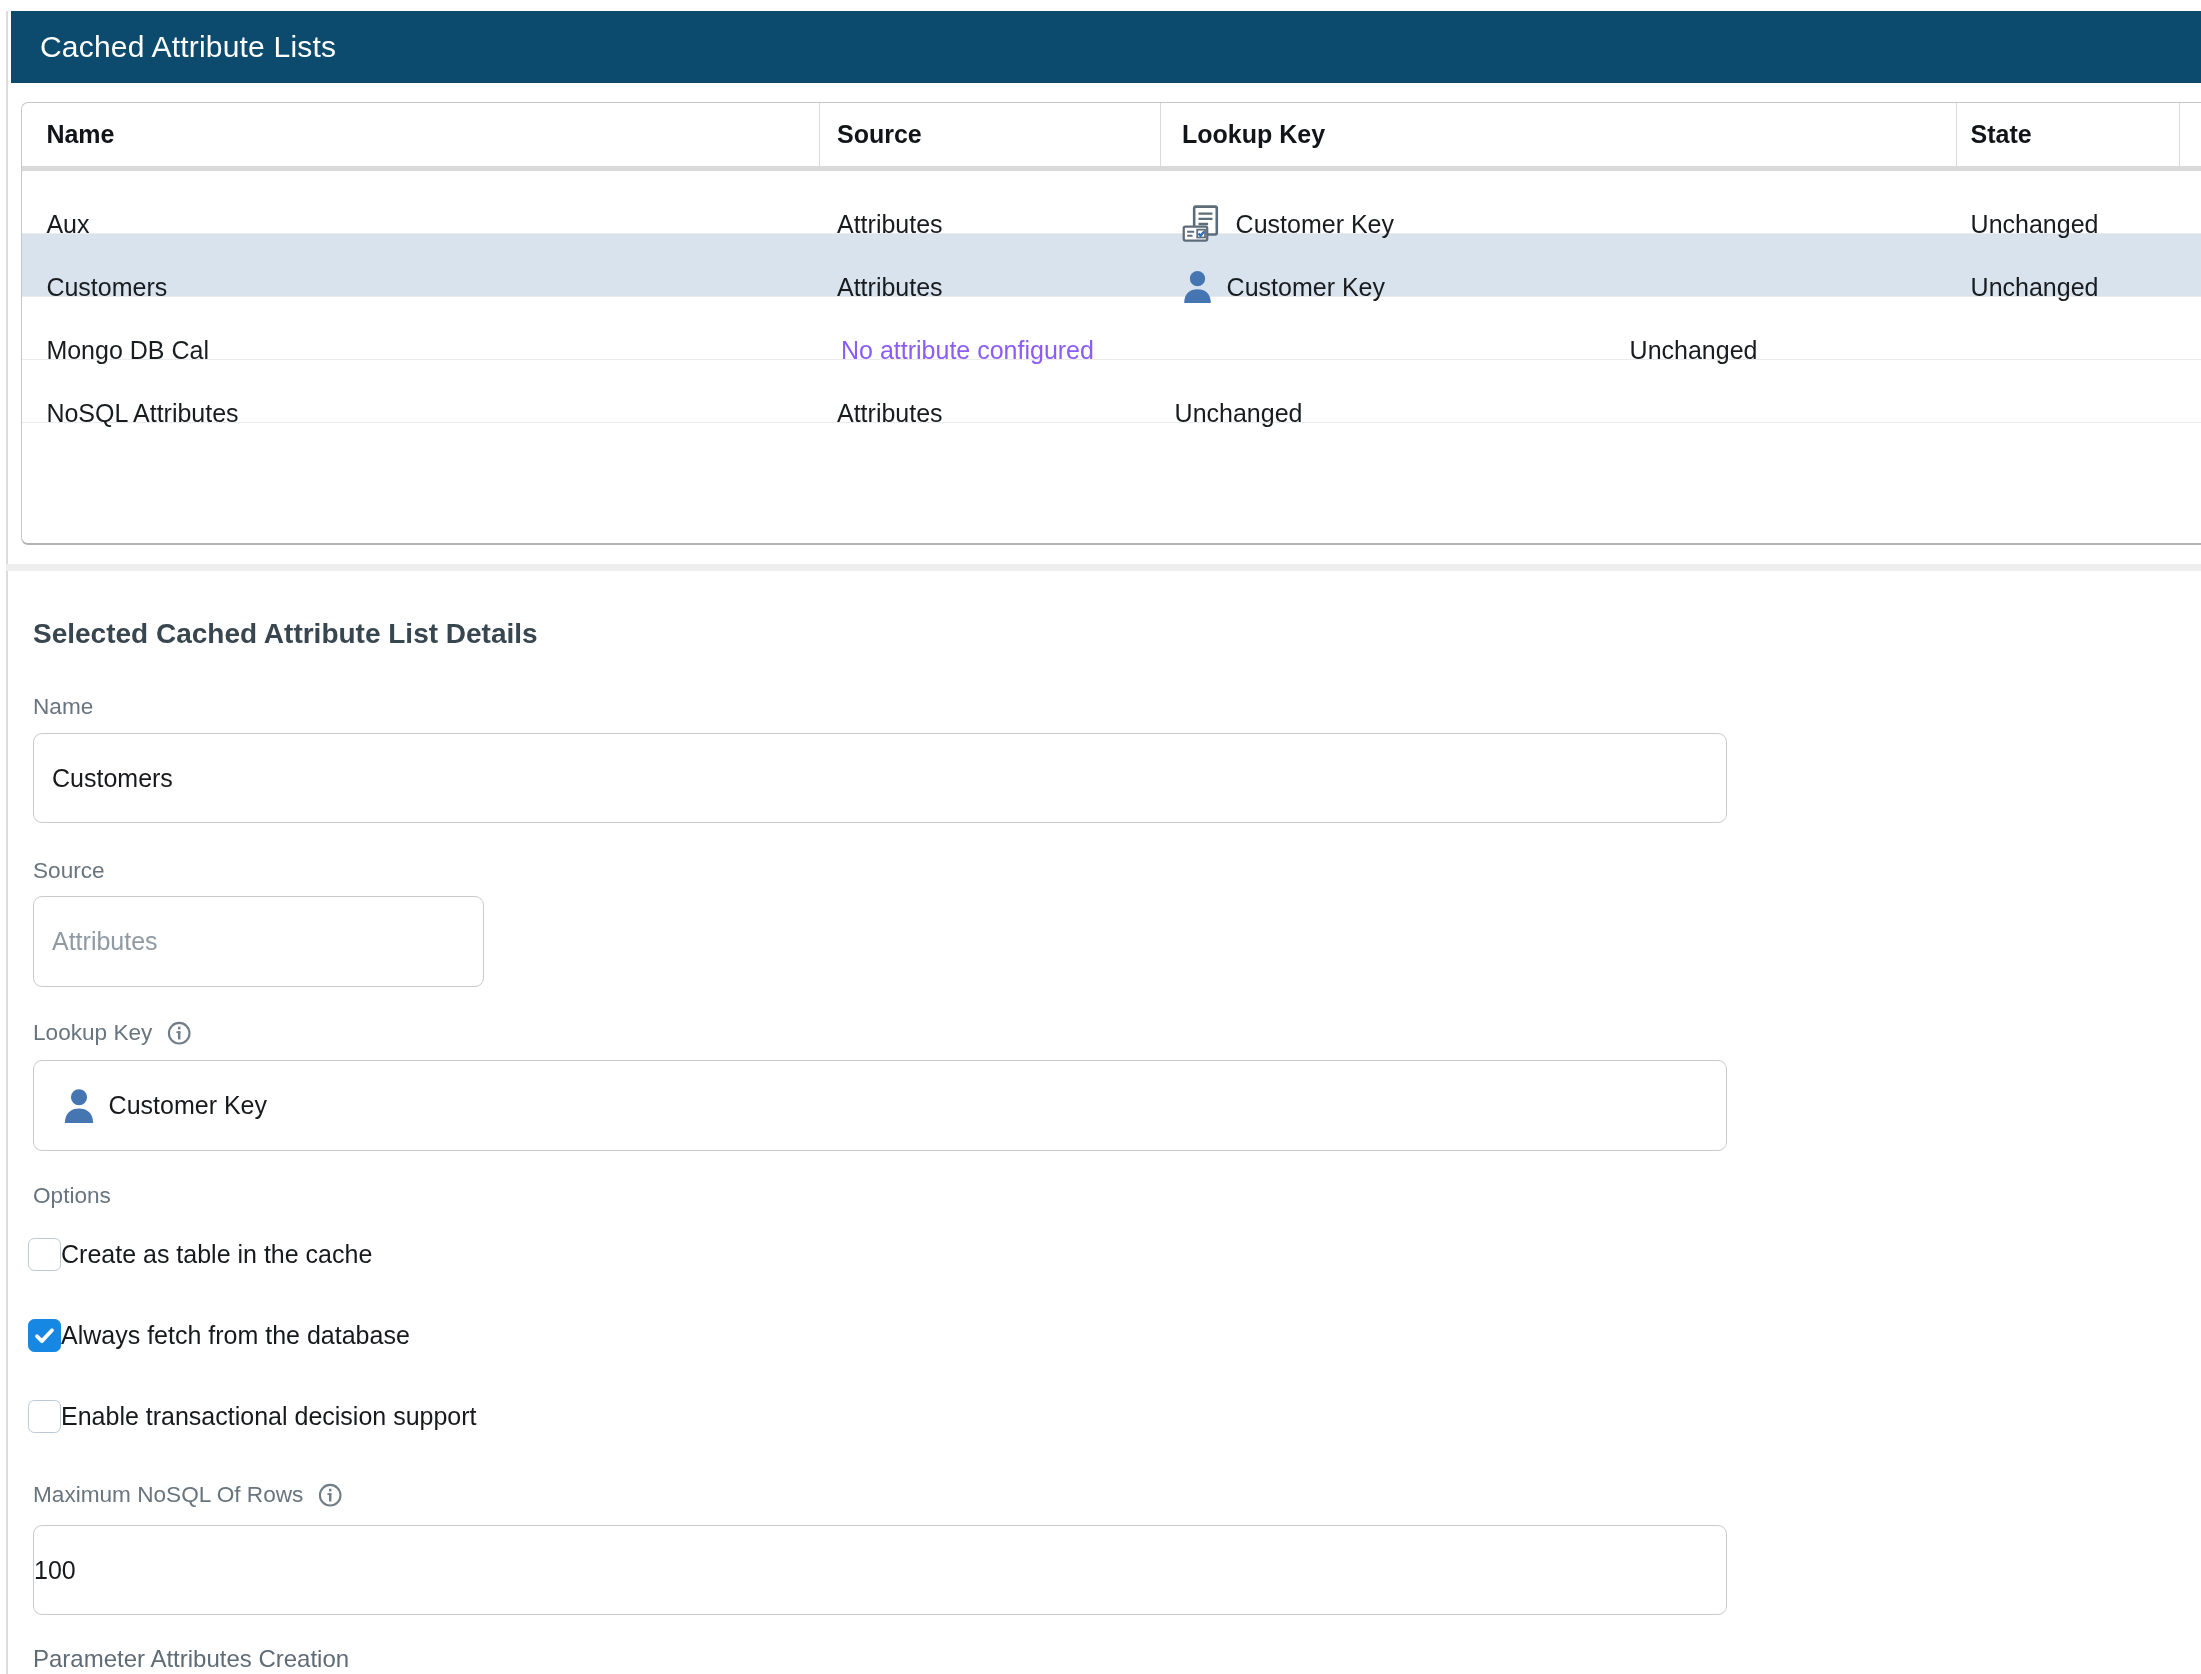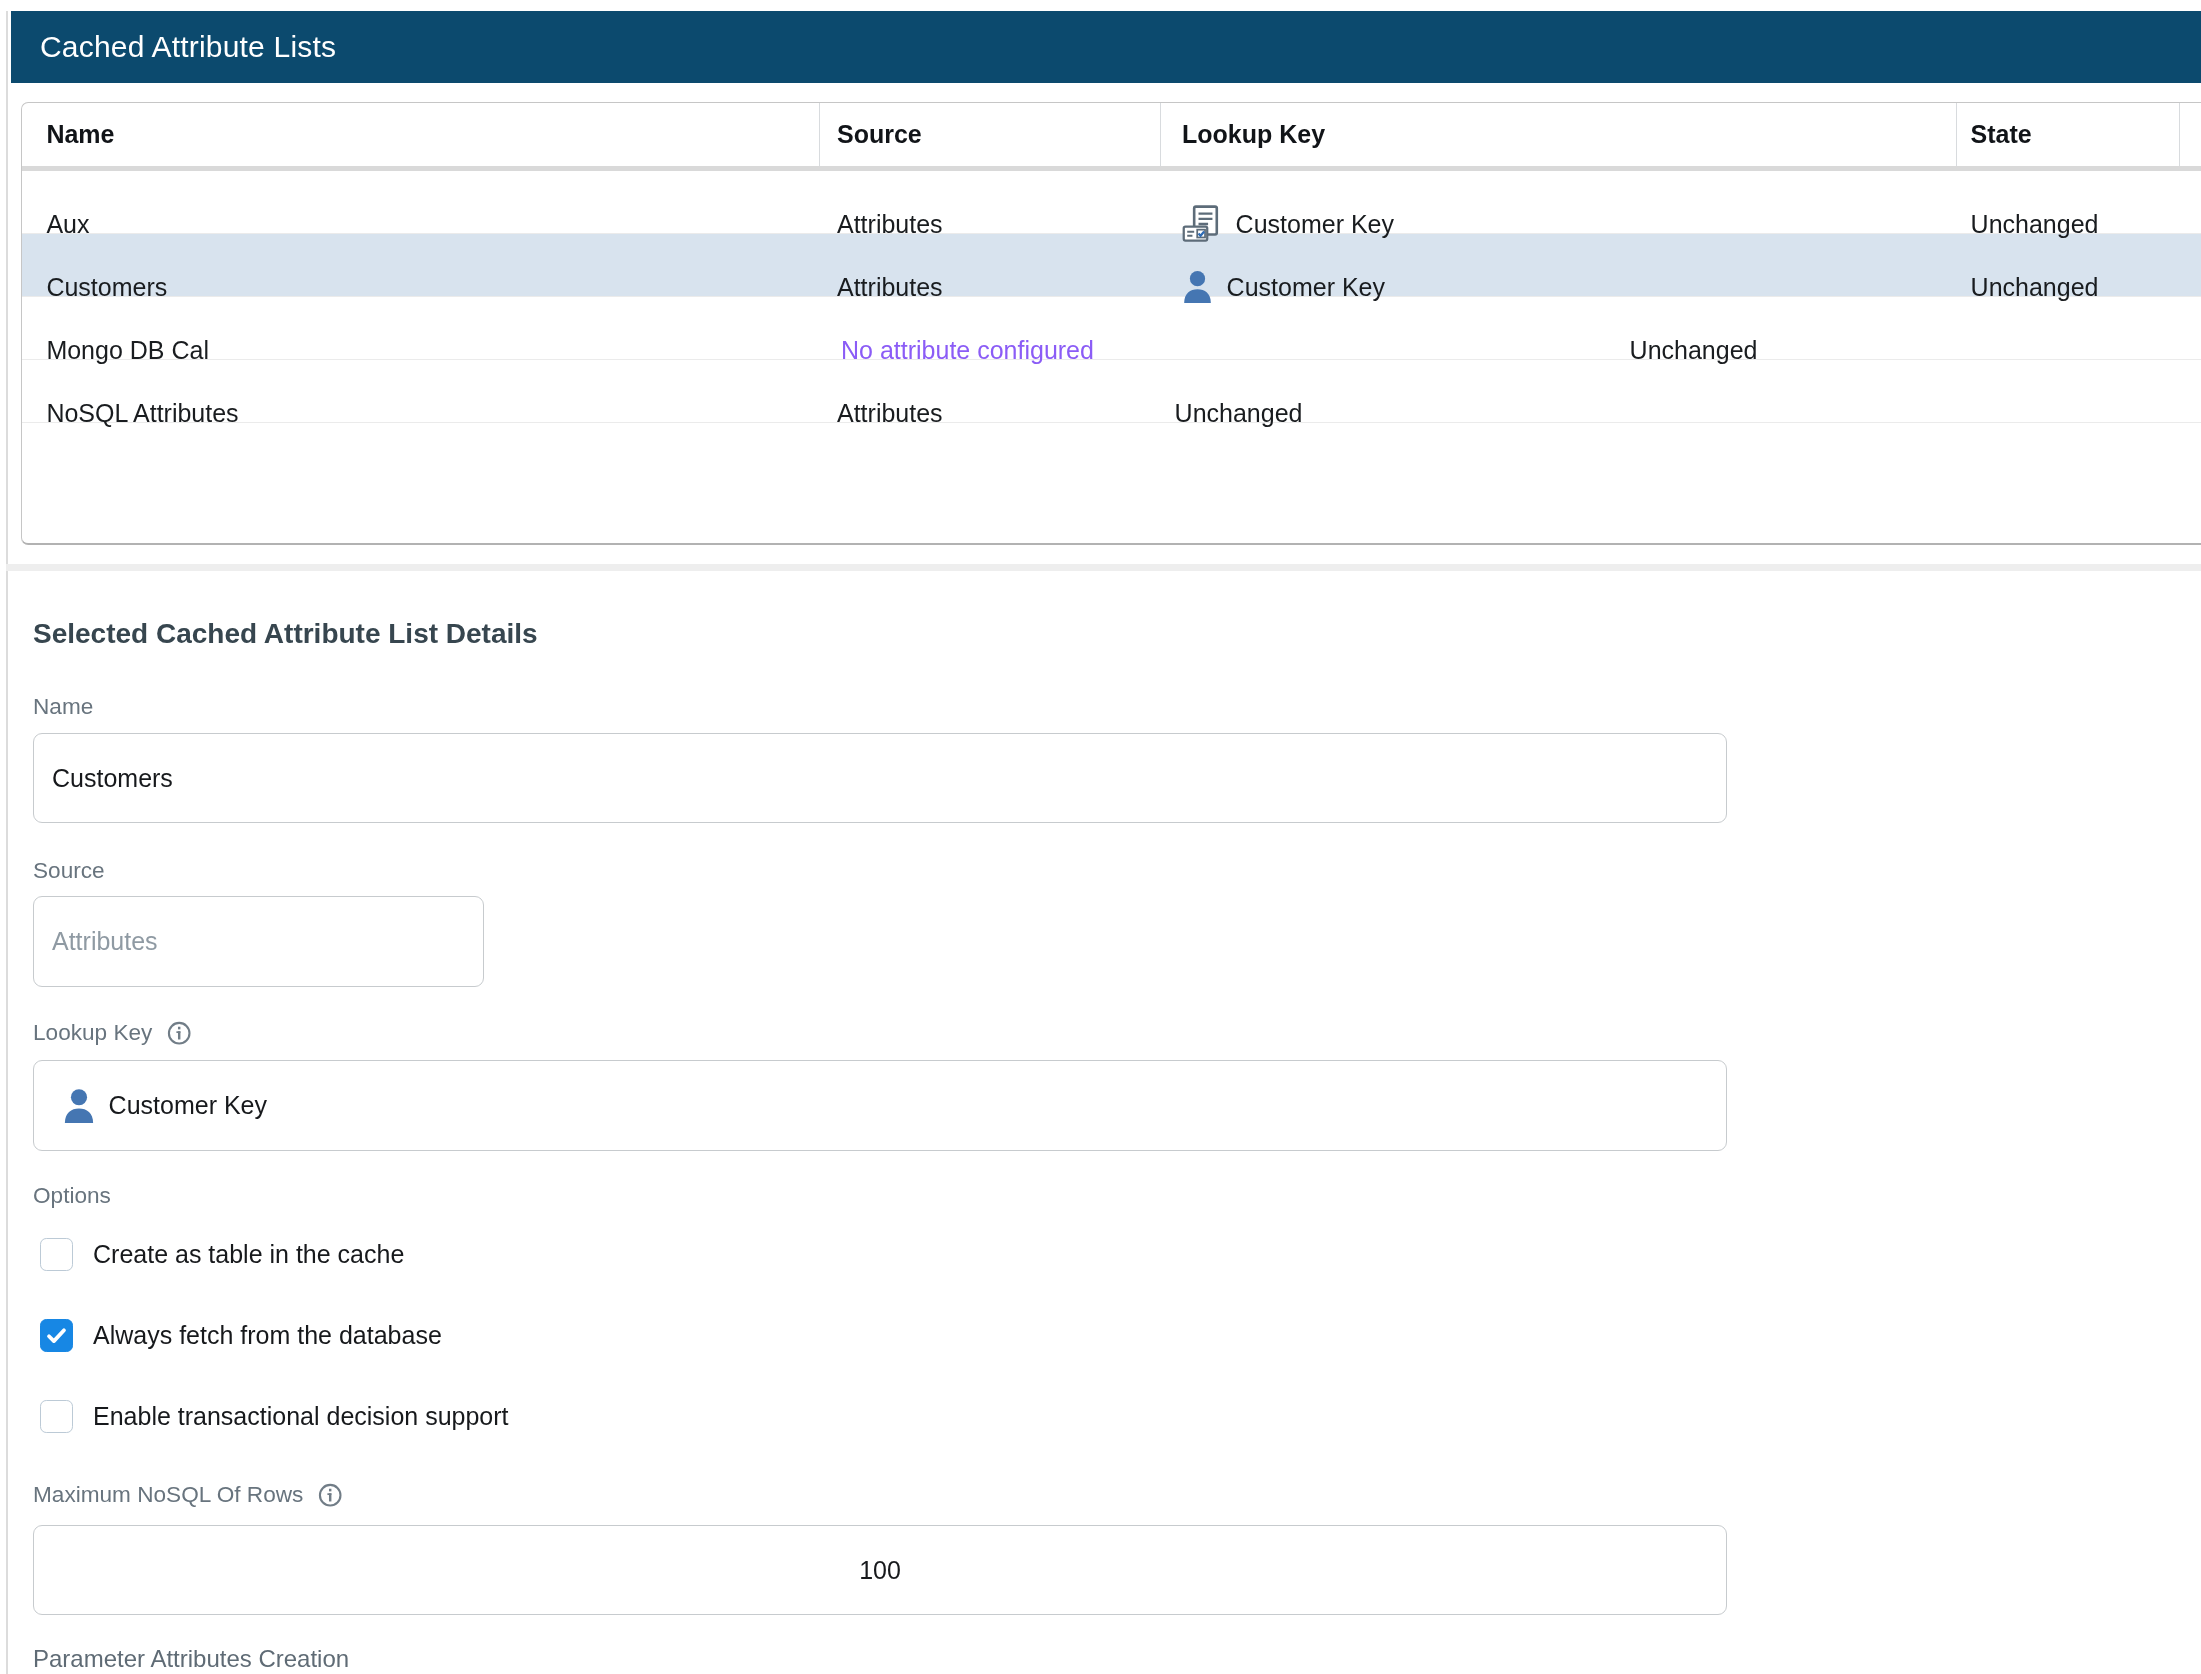--- a/index.html
+++ b/index.html
@@ -45,24 +45,24 @@
   .label-row{position:absolute;left:33px;display:flex;align-items:center;gap:14.5px;font-size:22.6px;color:#68747e;}
   .tbox{position:absolute;left:33px;border:1.8px solid #c7cbce;border-radius:9px;background:#fff;}
   .tbox input{width:100%;height:100%;border:none;outline:none;background:transparent;
     font-family:"Liberation Sans", sans-serif;font-size:25px;color:#17191c;padding:0 0 0 18px;}
   .tbox input::placeholder{color:#8f9aa3;opacity:1;}
   #input-name{top:733px;width:1694px;height:90px;}
   #input-source{top:896px;width:451px;height:91px;}
   #lookup-box{top:1060px;width:1694px;height:91px;display:flex;align-items:center;padding-left:29px;}
   #lookup-box .val{font-size:25px;color:#17191c;margin-left:13.6px;}
   #input-maxrows{top:1525px;width:1694px;height:90px;}
-  #input-maxrows input{text-align:center;padding:0;}
-
-  
-  .check-row{position:absolute;left:40px;display:flex;align-items:center;gap:20px;height:33px;}
+  #input-maxrows input{padding:0;}
+
+  
+  .check-row{position:absolute;left:28px;display:flex;align-items:center;height:33px;}
   .checkbox{width:33px;height:33px;border-radius:6.3px;border:1.8px solid #bccad6;background:#fff;
     display:flex;align-items:center;justify-content:center;flex:0 0 33px;}
   .checkbox.checked{background:#1787e4;border-color:#1787e4;}
   .check-row .cb-label{font-size:25px;color:#17191c;}
 
   .footer-label{position:absolute;left:33px;top:1645px;font-size:24px;font-weight:500;color:#5f6b75;}
 </style>
 </head>
 <body>
 

